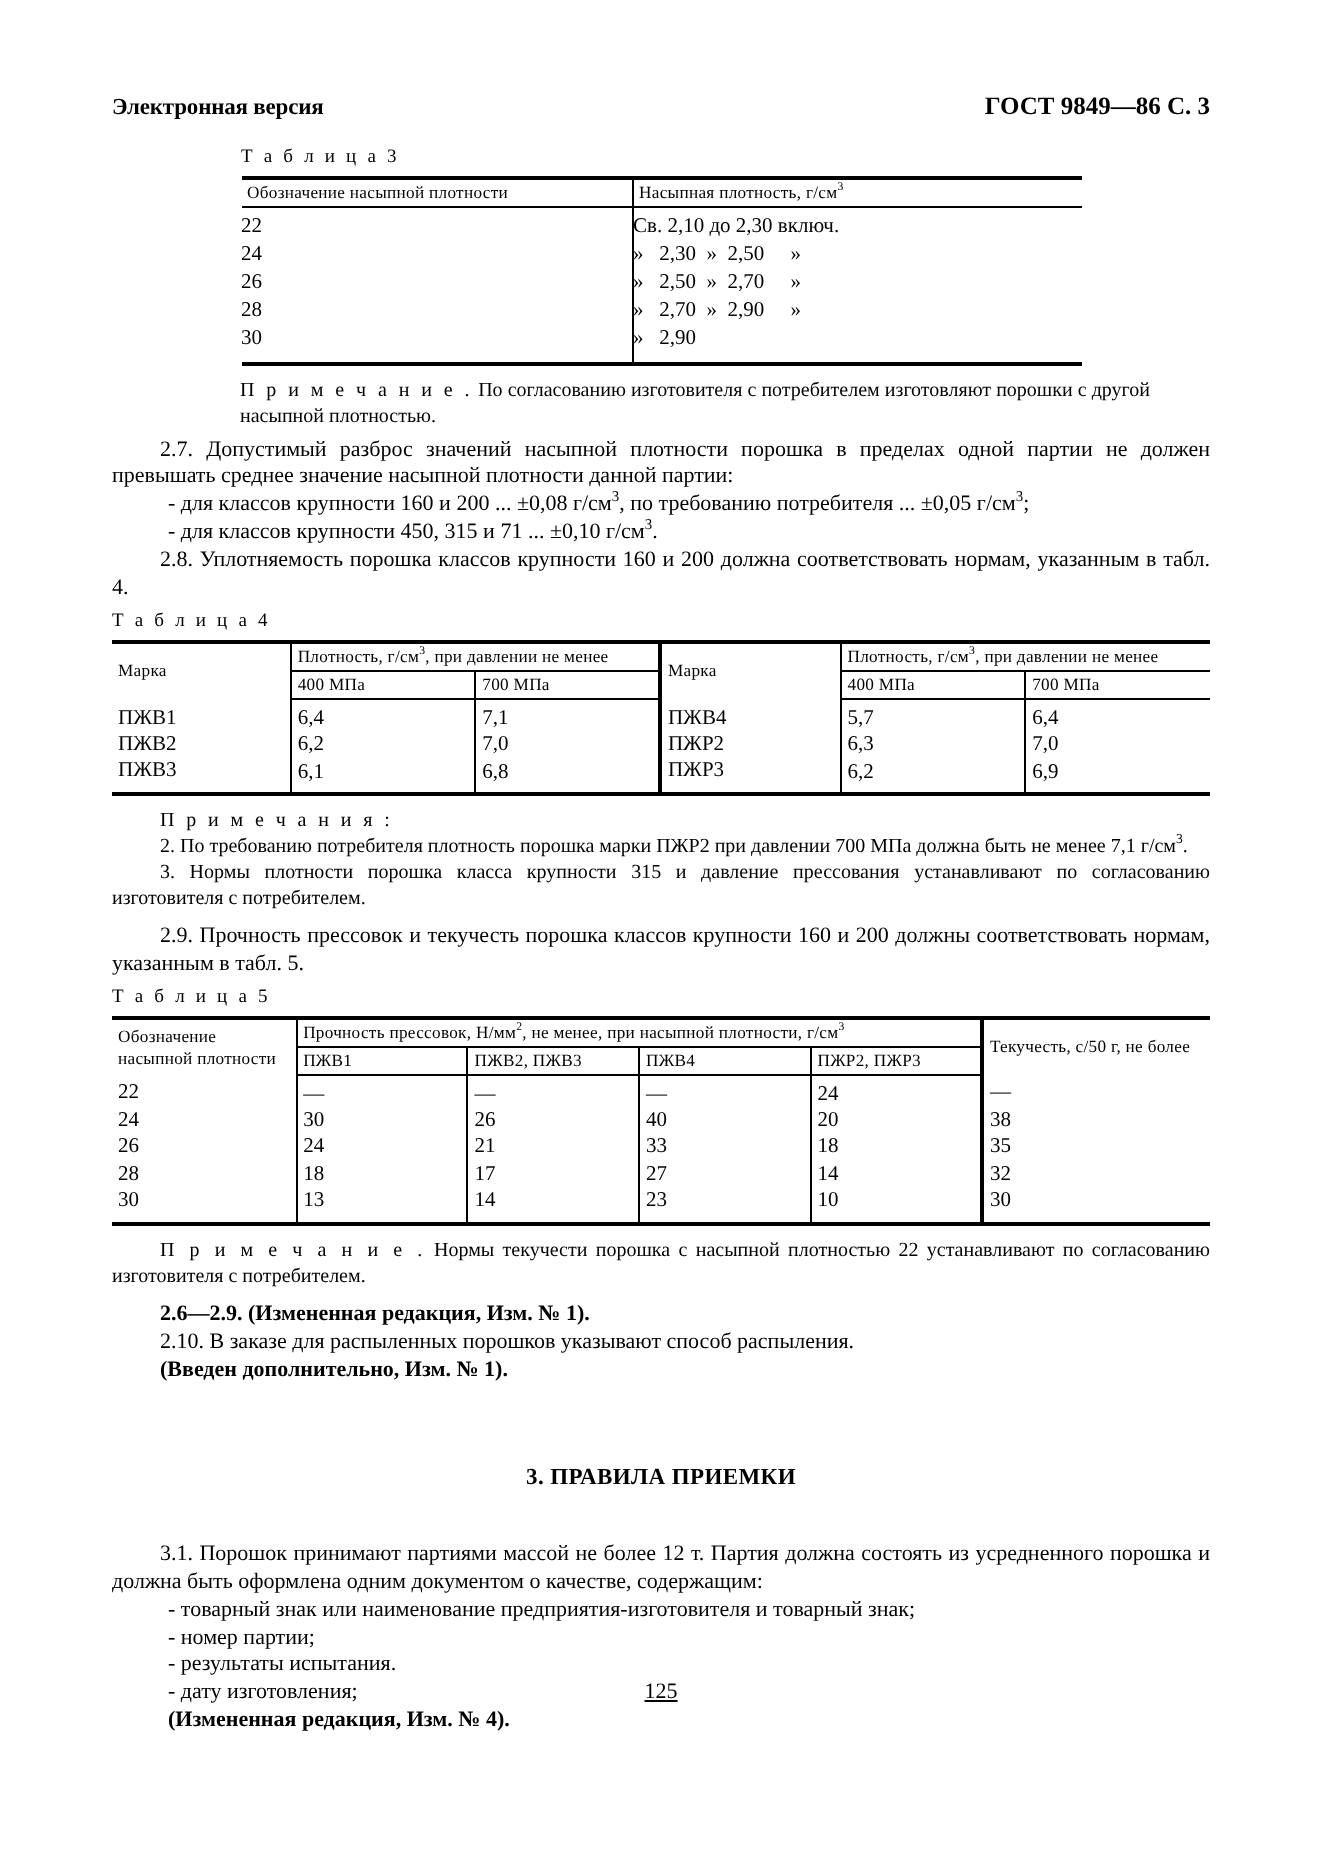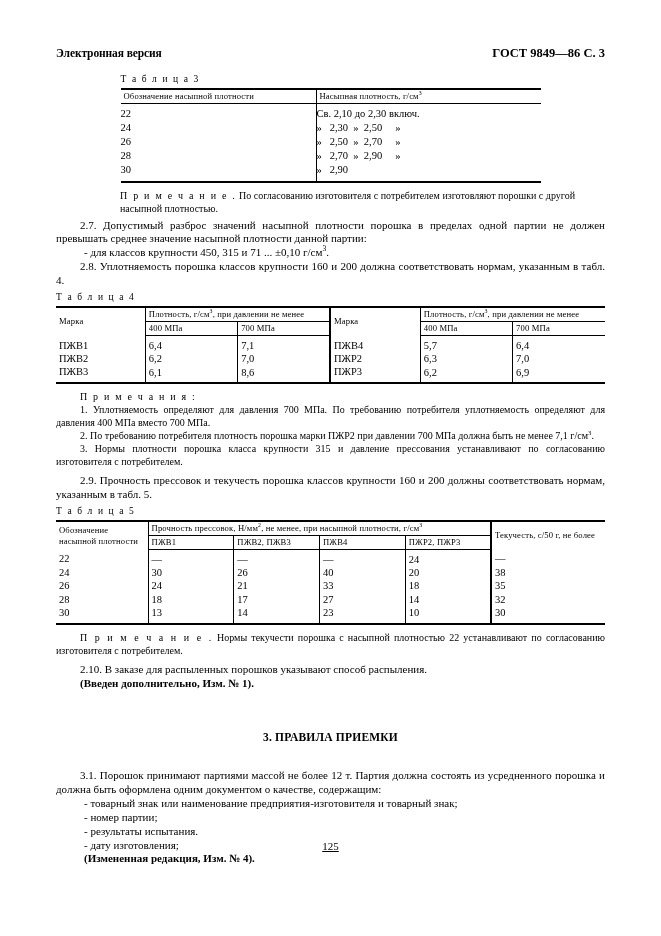--- a/index.html
+++ b/index.html
@@ -175,20 +175,21 @@
 
     <div class="gap6"></div>
 
     <div style="padding-left:64px; padding-right:30px;">
       <p class="note noind" style="text-align:justify;"><span class="spaced">П р и м е ч а н и е .</span> <span>По согласованию изготовителя с потребителем изготовляют порошки с другой насыпной плотностью.</span></p>
     </div>
 
     <div class="gap4"></div>
 
     <p class="para">2.7.  Допустимый разброс значений насыпной плотности порошка в пределах одной партии не должен превышать среднее значение насыпной плотности данной партии:</p>
+    <p class="para" style="text-indent:28px; text-align:left;"><span>- для классов крупности 160 и 200 ... ±0,08 г/см</span><sup>3</sup><span>, по требованию потребителя ... ±0,05 г/см</span><sup>3</sup><span>;</span></p>
     <p class="para" style="text-indent:28px; text-align:left;"><span>- для классов крупности 450, 315 и 71 ... ±0,10 г/см</span><sup>3</sup><span>.</span></p>
 
     <p class="para">2.8.  Уплотняемость порошка классов крупности 160 и 200 должна соответствовать нормам, указанным в табл. 4.</p>
 
     <div class="gap4"></div>
 
     <div>
       <div class="table-caption">Т а б л и ц а  4</div>
       <table class="gost t4">
         <tbody>
@@ -211,21 +212,21 @@
             <div>ПЖВ3</div>
           </td>
           <td class="data-cell vr tb-bottom" style="padding-top:3px;padding-bottom:3px;">
             <div>6,4</div>
             <div>6,2</div>
             <div>6,1</div>
           </td>
           <td class="data-cell vr-thick tb-bottom" style="padding-top:3px;padding-bottom:3px;">
             <div>7,1</div>
             <div>7,0</div>
-            <div>8,6</div>
+            <div>6,8</div>
           </td>
           <td class="data-cell vr tb-bottom" style="padding-top:3px;padding-bottom:3px;">
             <div>ПЖВ4</div>
             <div>ПЖР2</div>
             <div>ПЖР3</div>
           </td>
           <td class="data-cell vr tb-bottom" style="padding-top:3px;padding-bottom:3px;">
             <div>5,7</div>
             <div>6,3</div>
             <div>6,2</div>
@@ -237,21 +238,20 @@
           </td>
         </tr>
       </tbody>
         </table>
     </div>
 
     <div class="gap6"></div>
 
     <div>
       <p class="note" style="text-indent:24px;"><span class="spaced">П р и м е ч а н и я :</span></p>
-      <p class="note">1.  Уплотняемость определяют для давления 700 МПа. По требованию потребителя уплотняемость определяют для давления 400 МПа вместо 700 МПа.</p>
       <p class="note"><span>2.  По требованию потребителя плотность порошка марки ПЖР2 при давлении 700 МПа должна быть не менее 7,1 г/см</span><sup>3</sup><span>.</span></p>
       <p class="note">3.  Нормы плотности порошка класса крупности 315 и давление прессования устанавливают по согласованию изготовителя с потребителем.</p>
     </div>
 
     <div class="gap6"></div>
 
     <p class="para">2.9.  Прочность прессовок и текучесть порошка классов крупности 160 и 200 должны соответствовать нормам, указанным в табл. 5.</p>
 
     <div class="gap4"></div>
 
@@ -317,20 +317,21 @@
       </tbody>
         </table>
     </div>
 
     <div class="gap6"></div>
 
     <p class="note"><span class="spaced">П р и м е ч а н и е .</span> <span>Нормы текучести порошка с насыпной плотностью 22 устанавливают по согласованию изготовителя с потребителем.</span></p>
 
     <div class="gap6"></div>
 
+    <p class="para bold">2.6—2.9.  (Измененная редакция, Изм. № 1).</p>
     <p class="para" style="text-align:left;">2.10.  В заказе для распыленных порошков указывают способ распыления.</p>
     <p class="para bold">(Введен дополнительно, Изм. № 1).</p>
 
     <div class="gap14"></div>
     <div class="gap14"></div>
 
     <h2 class="section">3.  ПРАВИЛА ПРИЕМКИ</h2>
 
     <div class="gap14"></div>
 

